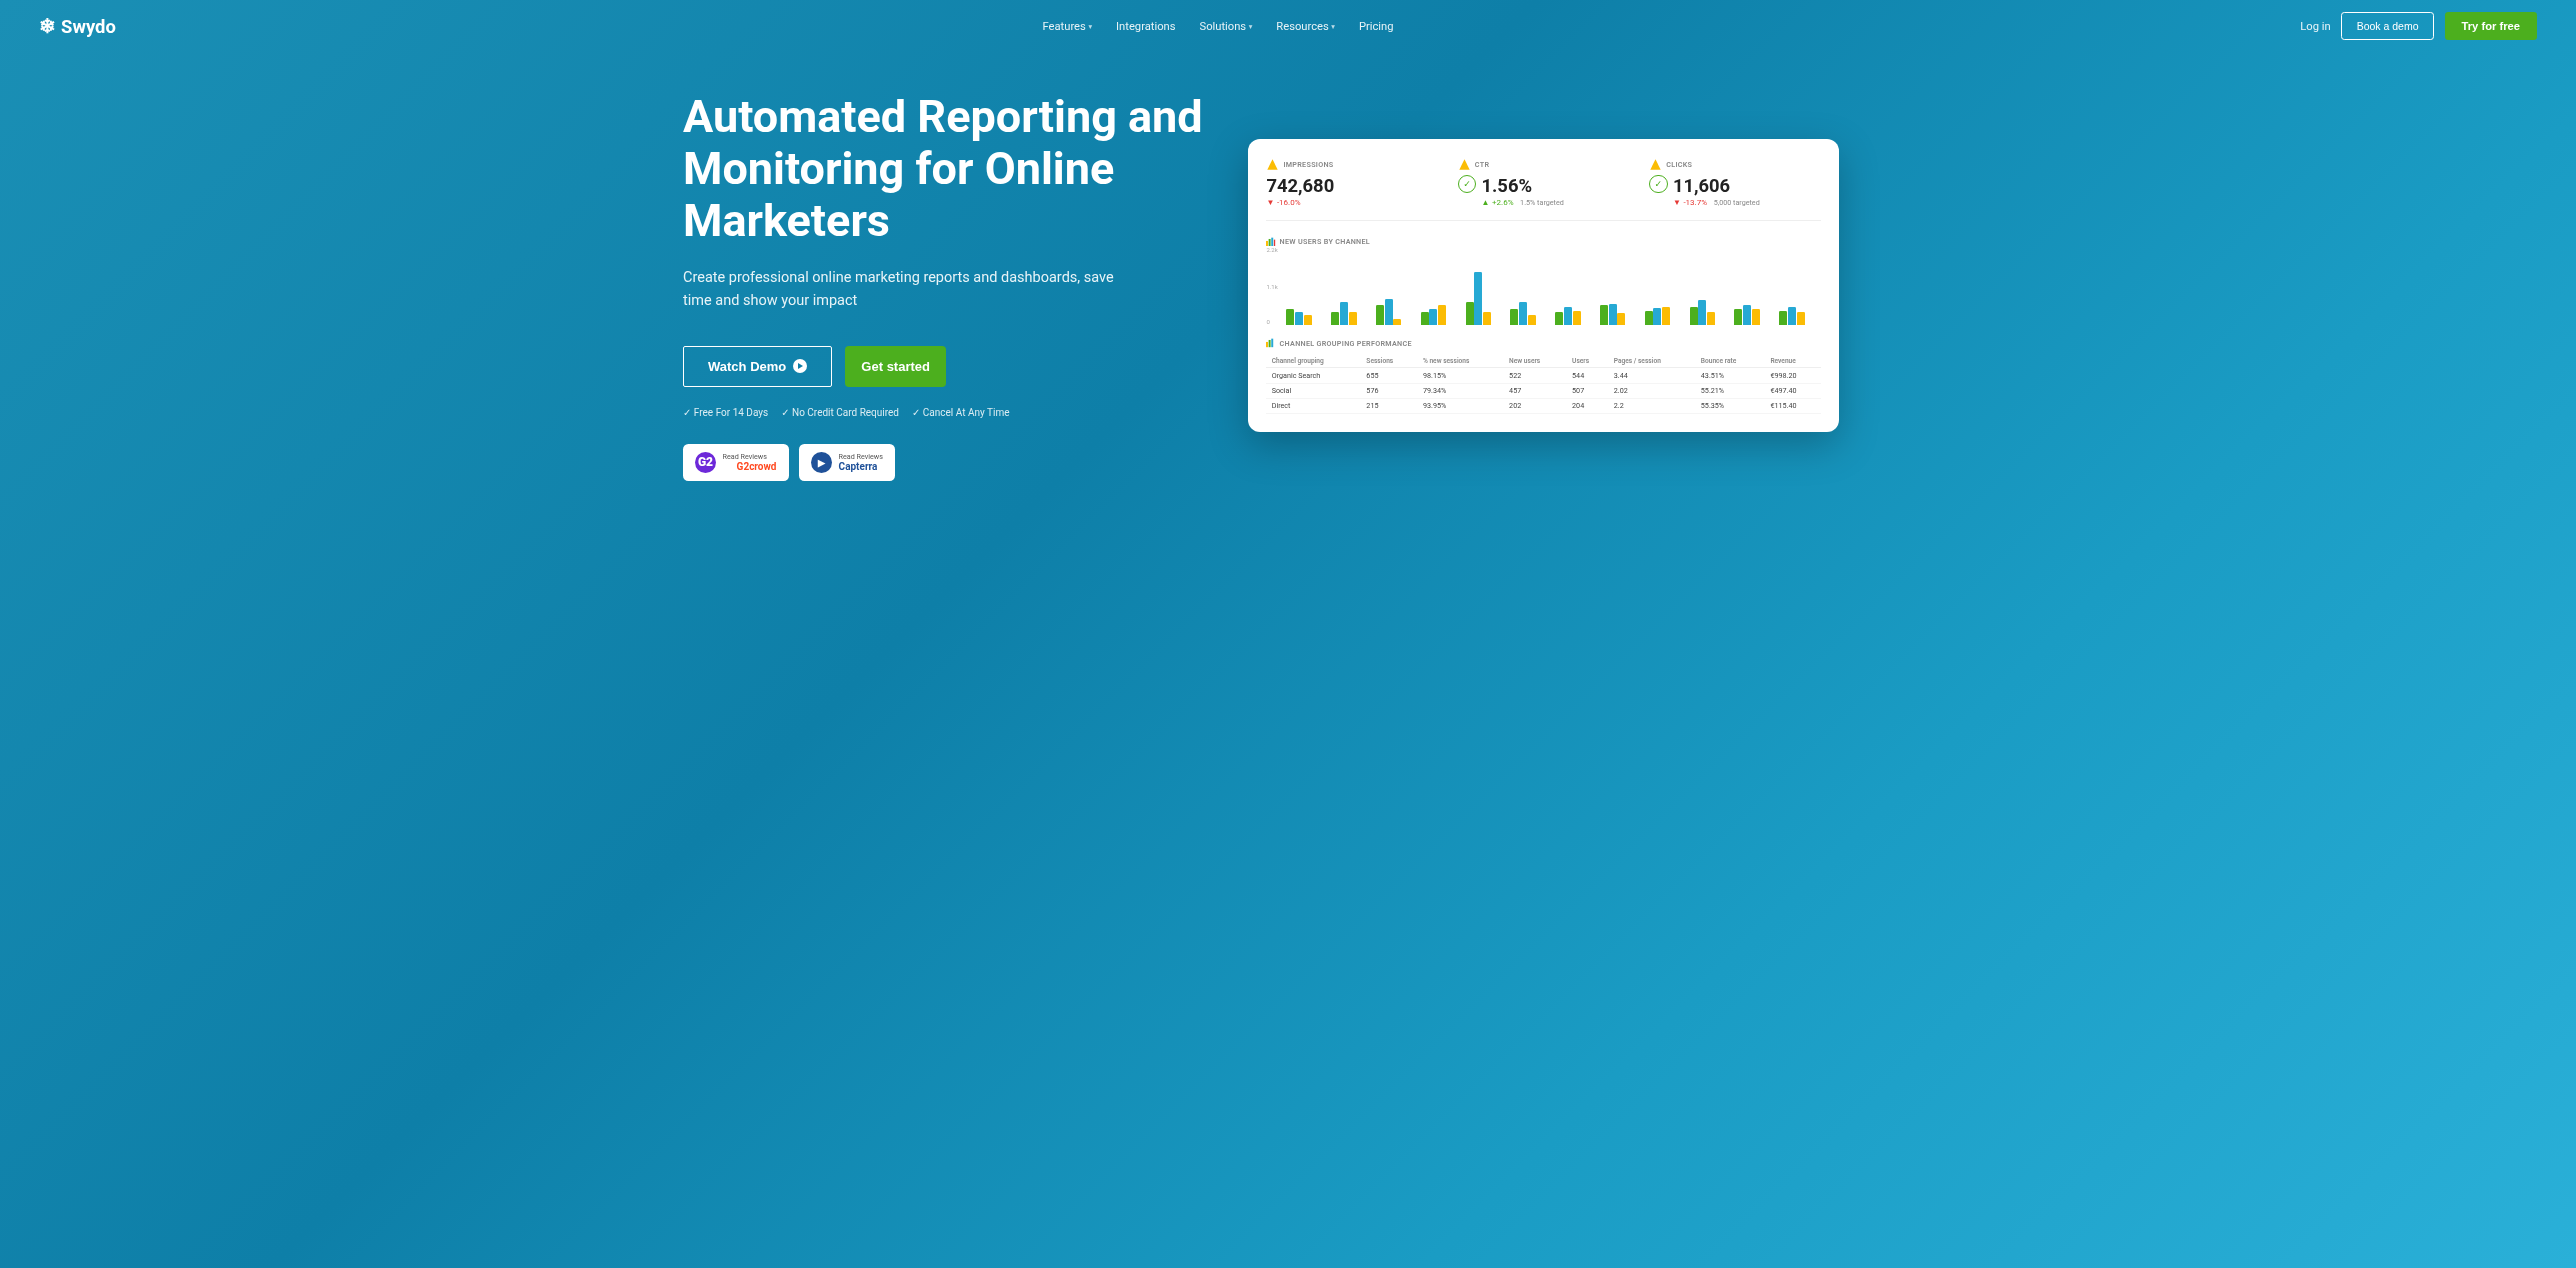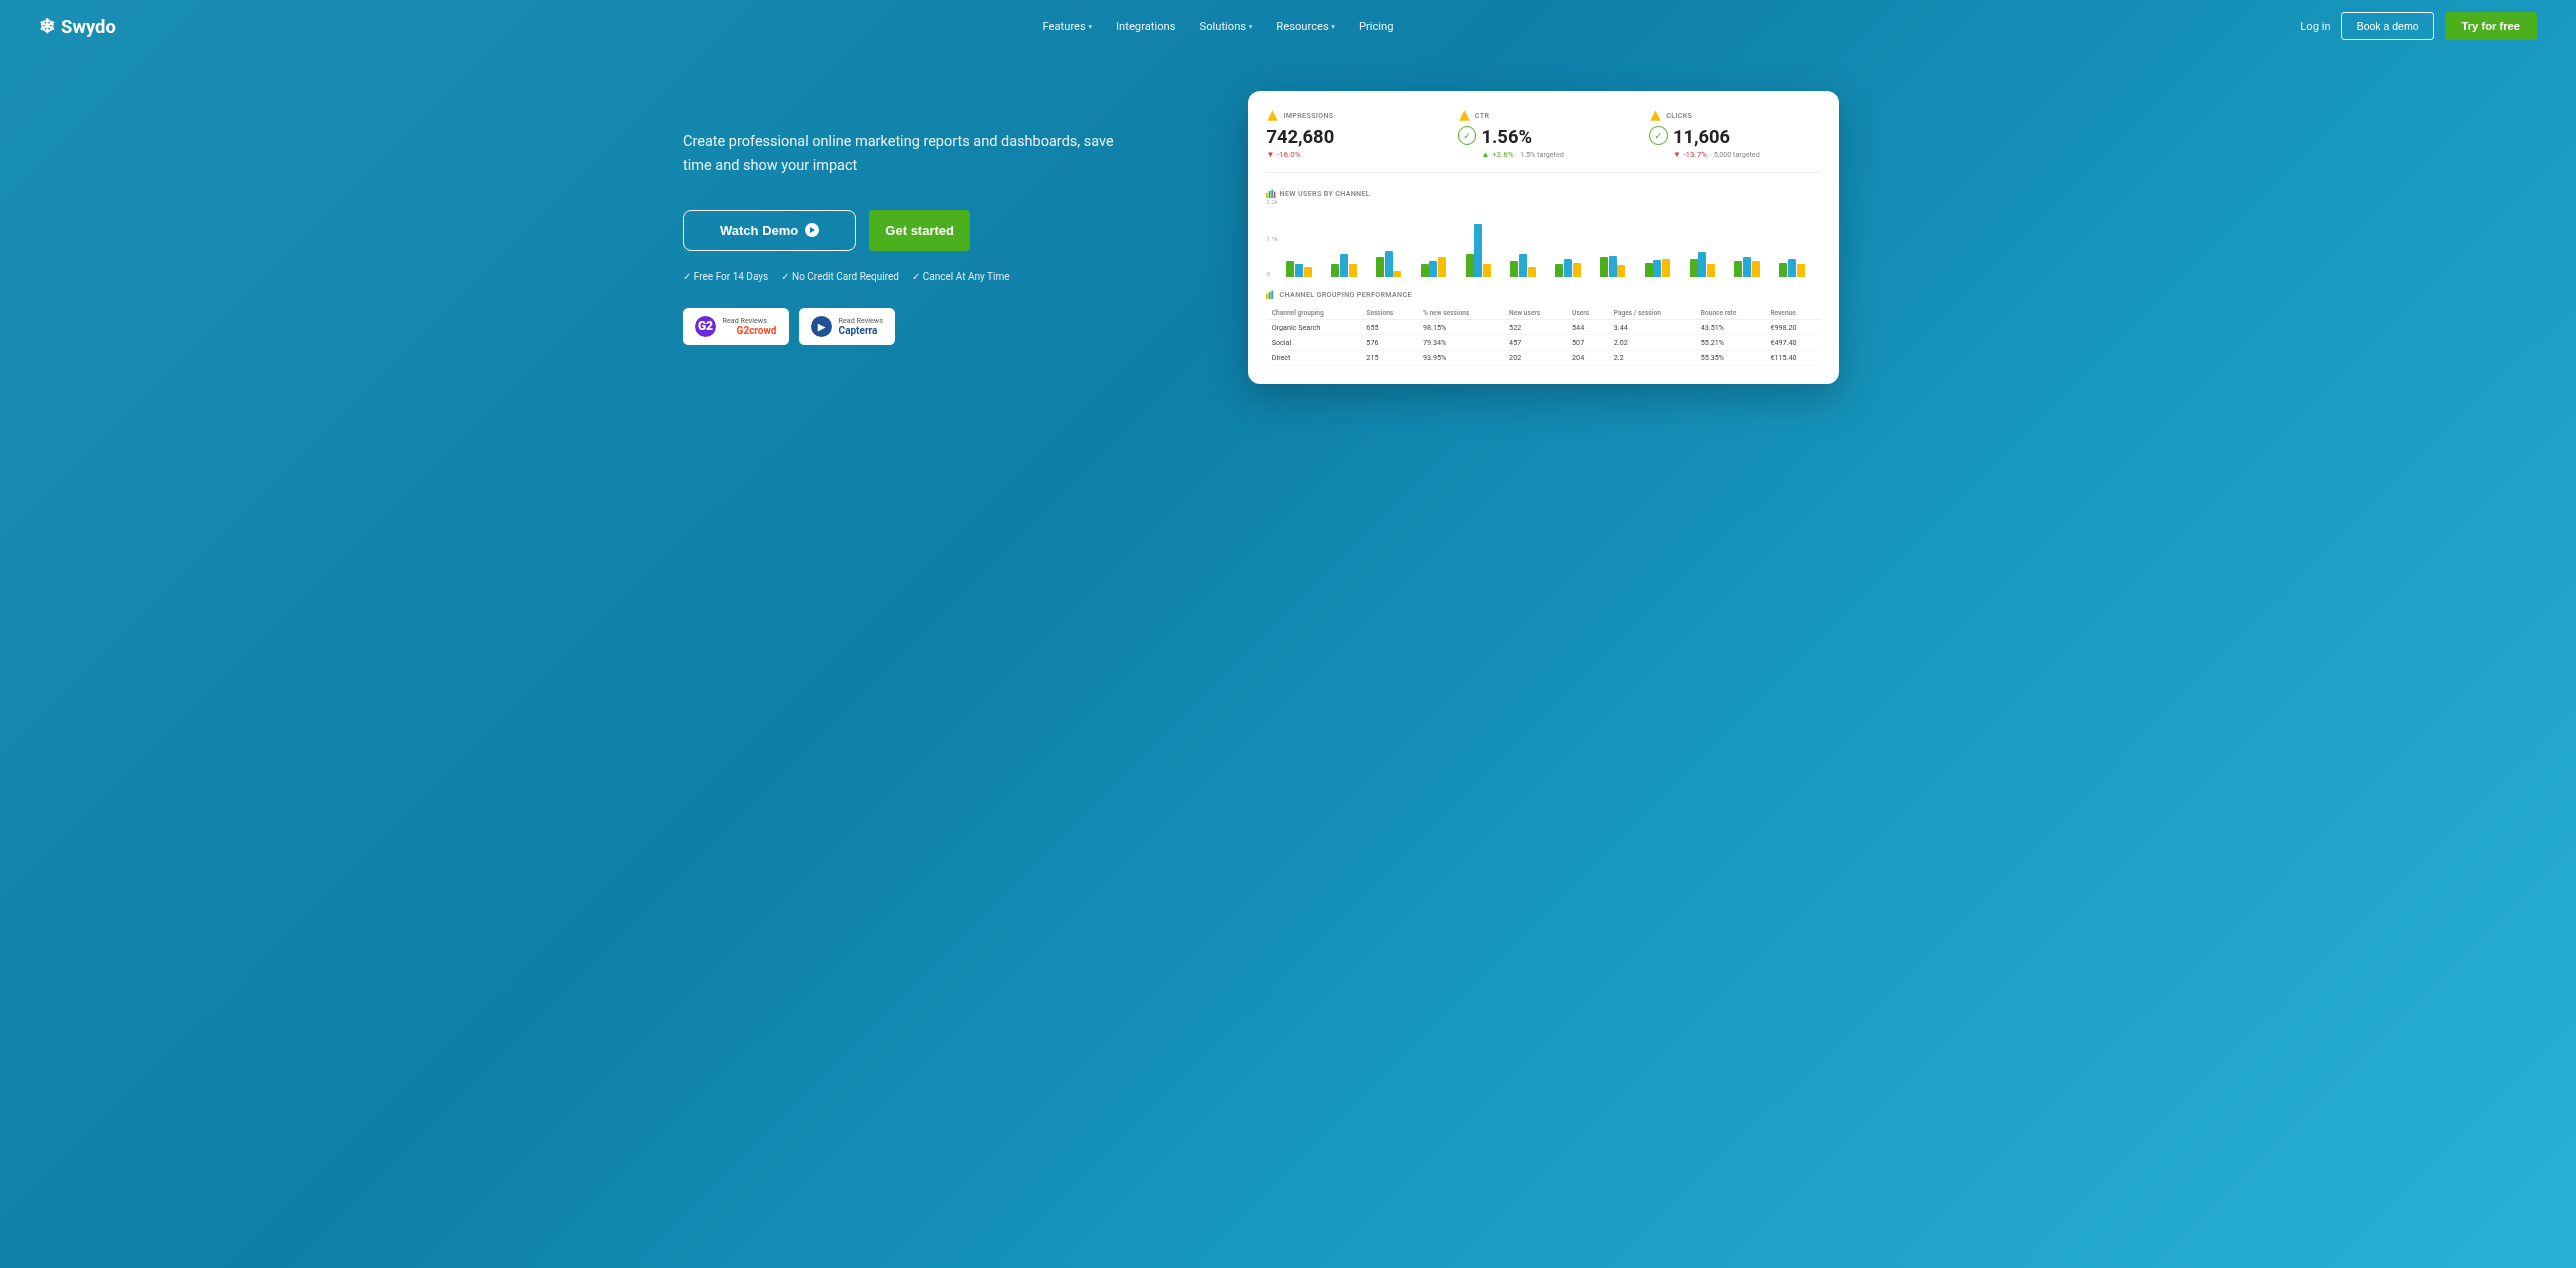--- a/index.html
+++ b/index.html
@@ -127,22 +127,22 @@
     .hero-buttons {
       display: flex;
       gap: 13px;
       margin-bottom: 20px;
     }
 
     .btn-watch-demo {
       border: 1.6px solid white;
       color: white;
       background: transparent;
-      padding: 12px 36px;
-      border-radius: 8px;
+      padding: 12px 24px;
+      border-radius: 2px;
       font-size: 13px;
       font-weight: 600;
       cursor: pointer;
       display: flex;
       align-items: center;
       gap: 6.6px;
     }
 
     .play-icon {
       width: 14.5px;
@@ -447,20 +447,21 @@
 
   <div class="nav-actions">
     <a href="#" class="btn-login">Log in</a>
     <button class="btn-book-demo">Book a demo</button>
     <button class="btn-try-free">Try for free</button>
   </div>
 </nav>
 
 <section class="hero">
   <div class="hero-content">
+    <h1 class="hero-title">Automated Reporting and Monitoring for Online Marketers</h1>
     <p class="hero-subtitle">Create professional online marketing reports and dashboards, save time and show your impact</p>
 
     <div class="hero-buttons">
       <button class="btn-watch-demo">
         <span>Watch Demo</span>
         <span class="play-icon"></span>
       </button>
       <button class="btn-get-started">Get started</button>
     </div>
 

